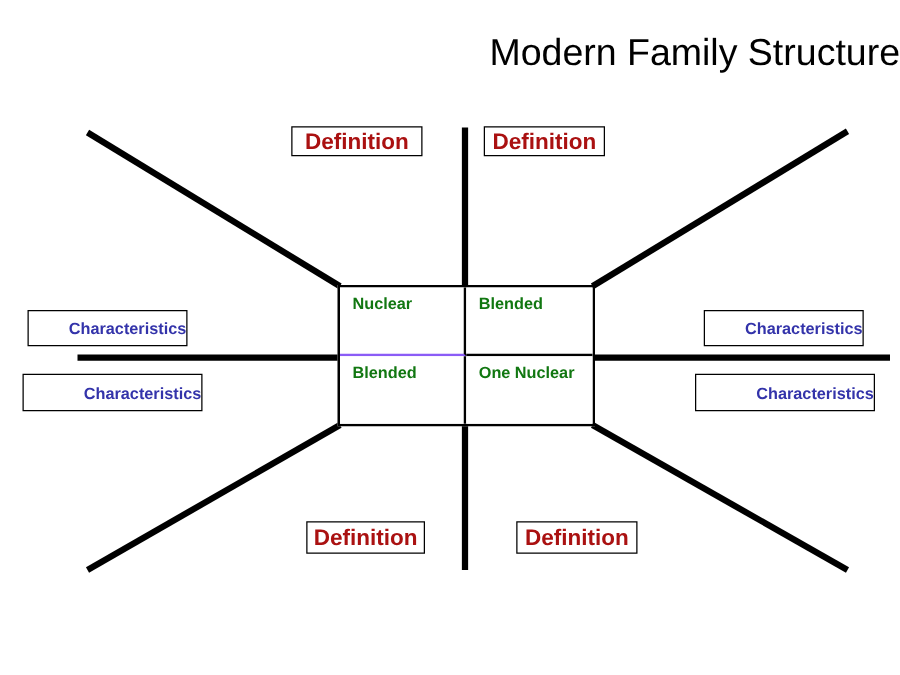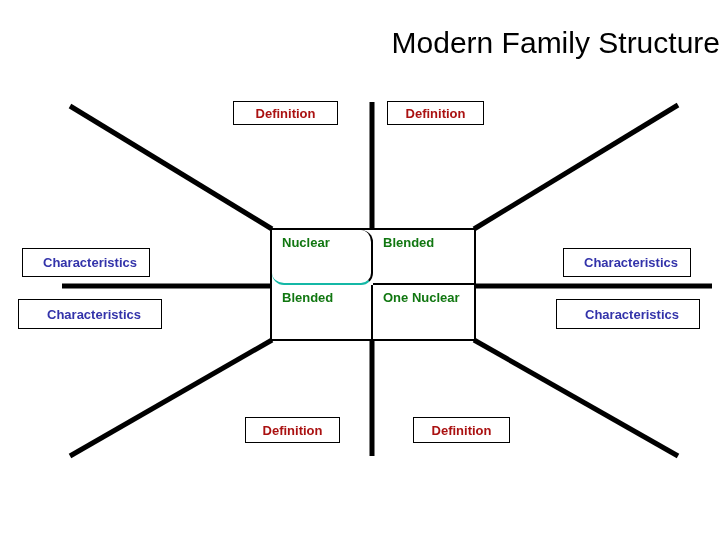--- a/index.html
+++ b/index.html
@@ -46,28 +46,28 @@
     box-sizing: border-box;
     border: 1px solid #000000;
     background: #ffffff;
     display: flex;
     align-items: center;
     justify-content: center;
     white-space: nowrap;
   }
   .box-def {
     color: #aa1111;
-    font-size: 13px;
+    font-size: 18px;
     font-weight: bold;
   }
   .box-char {
     color: #3333aa;
     font-size: 13px;
     font-weight: bold;
-    justify-content: center;
+    justify-content: flex-end;
     padding-left: 8px;
   }
 
   
   #grid {
     position: absolute;
     left: 270px;
     top: 228px;
     width: 206px;
     height: 113px;
@@ -82,21 +82,21 @@
     box-sizing: border-box;
     display: flex;
     align-items: flex-start;
     padding: 6px 0 0 10px;
     color: #117711;
     font-size: 13px;
     font-weight: bold;
     line-height: 1.15;
     background: #ffffff;
   }
-  .cell.c0 { border-right: 2px solid #000000; border-bottom: 2px solid #14b8a6; border-radius: 12px; }
+  .cell.c0 { border-right: 2px solid #000000; border-bottom: 2px solid #8b5cf6; }
   .cell.c1 { border-bottom: 2px solid #000000; }
   .cell.c2 { border-right: 2px solid #000000; }
   .cell.c3 { }
 </style>
 </head>
 <body>
 
 <div id="canvas">
 
   <div class="title">Modern Family Structure</div>

